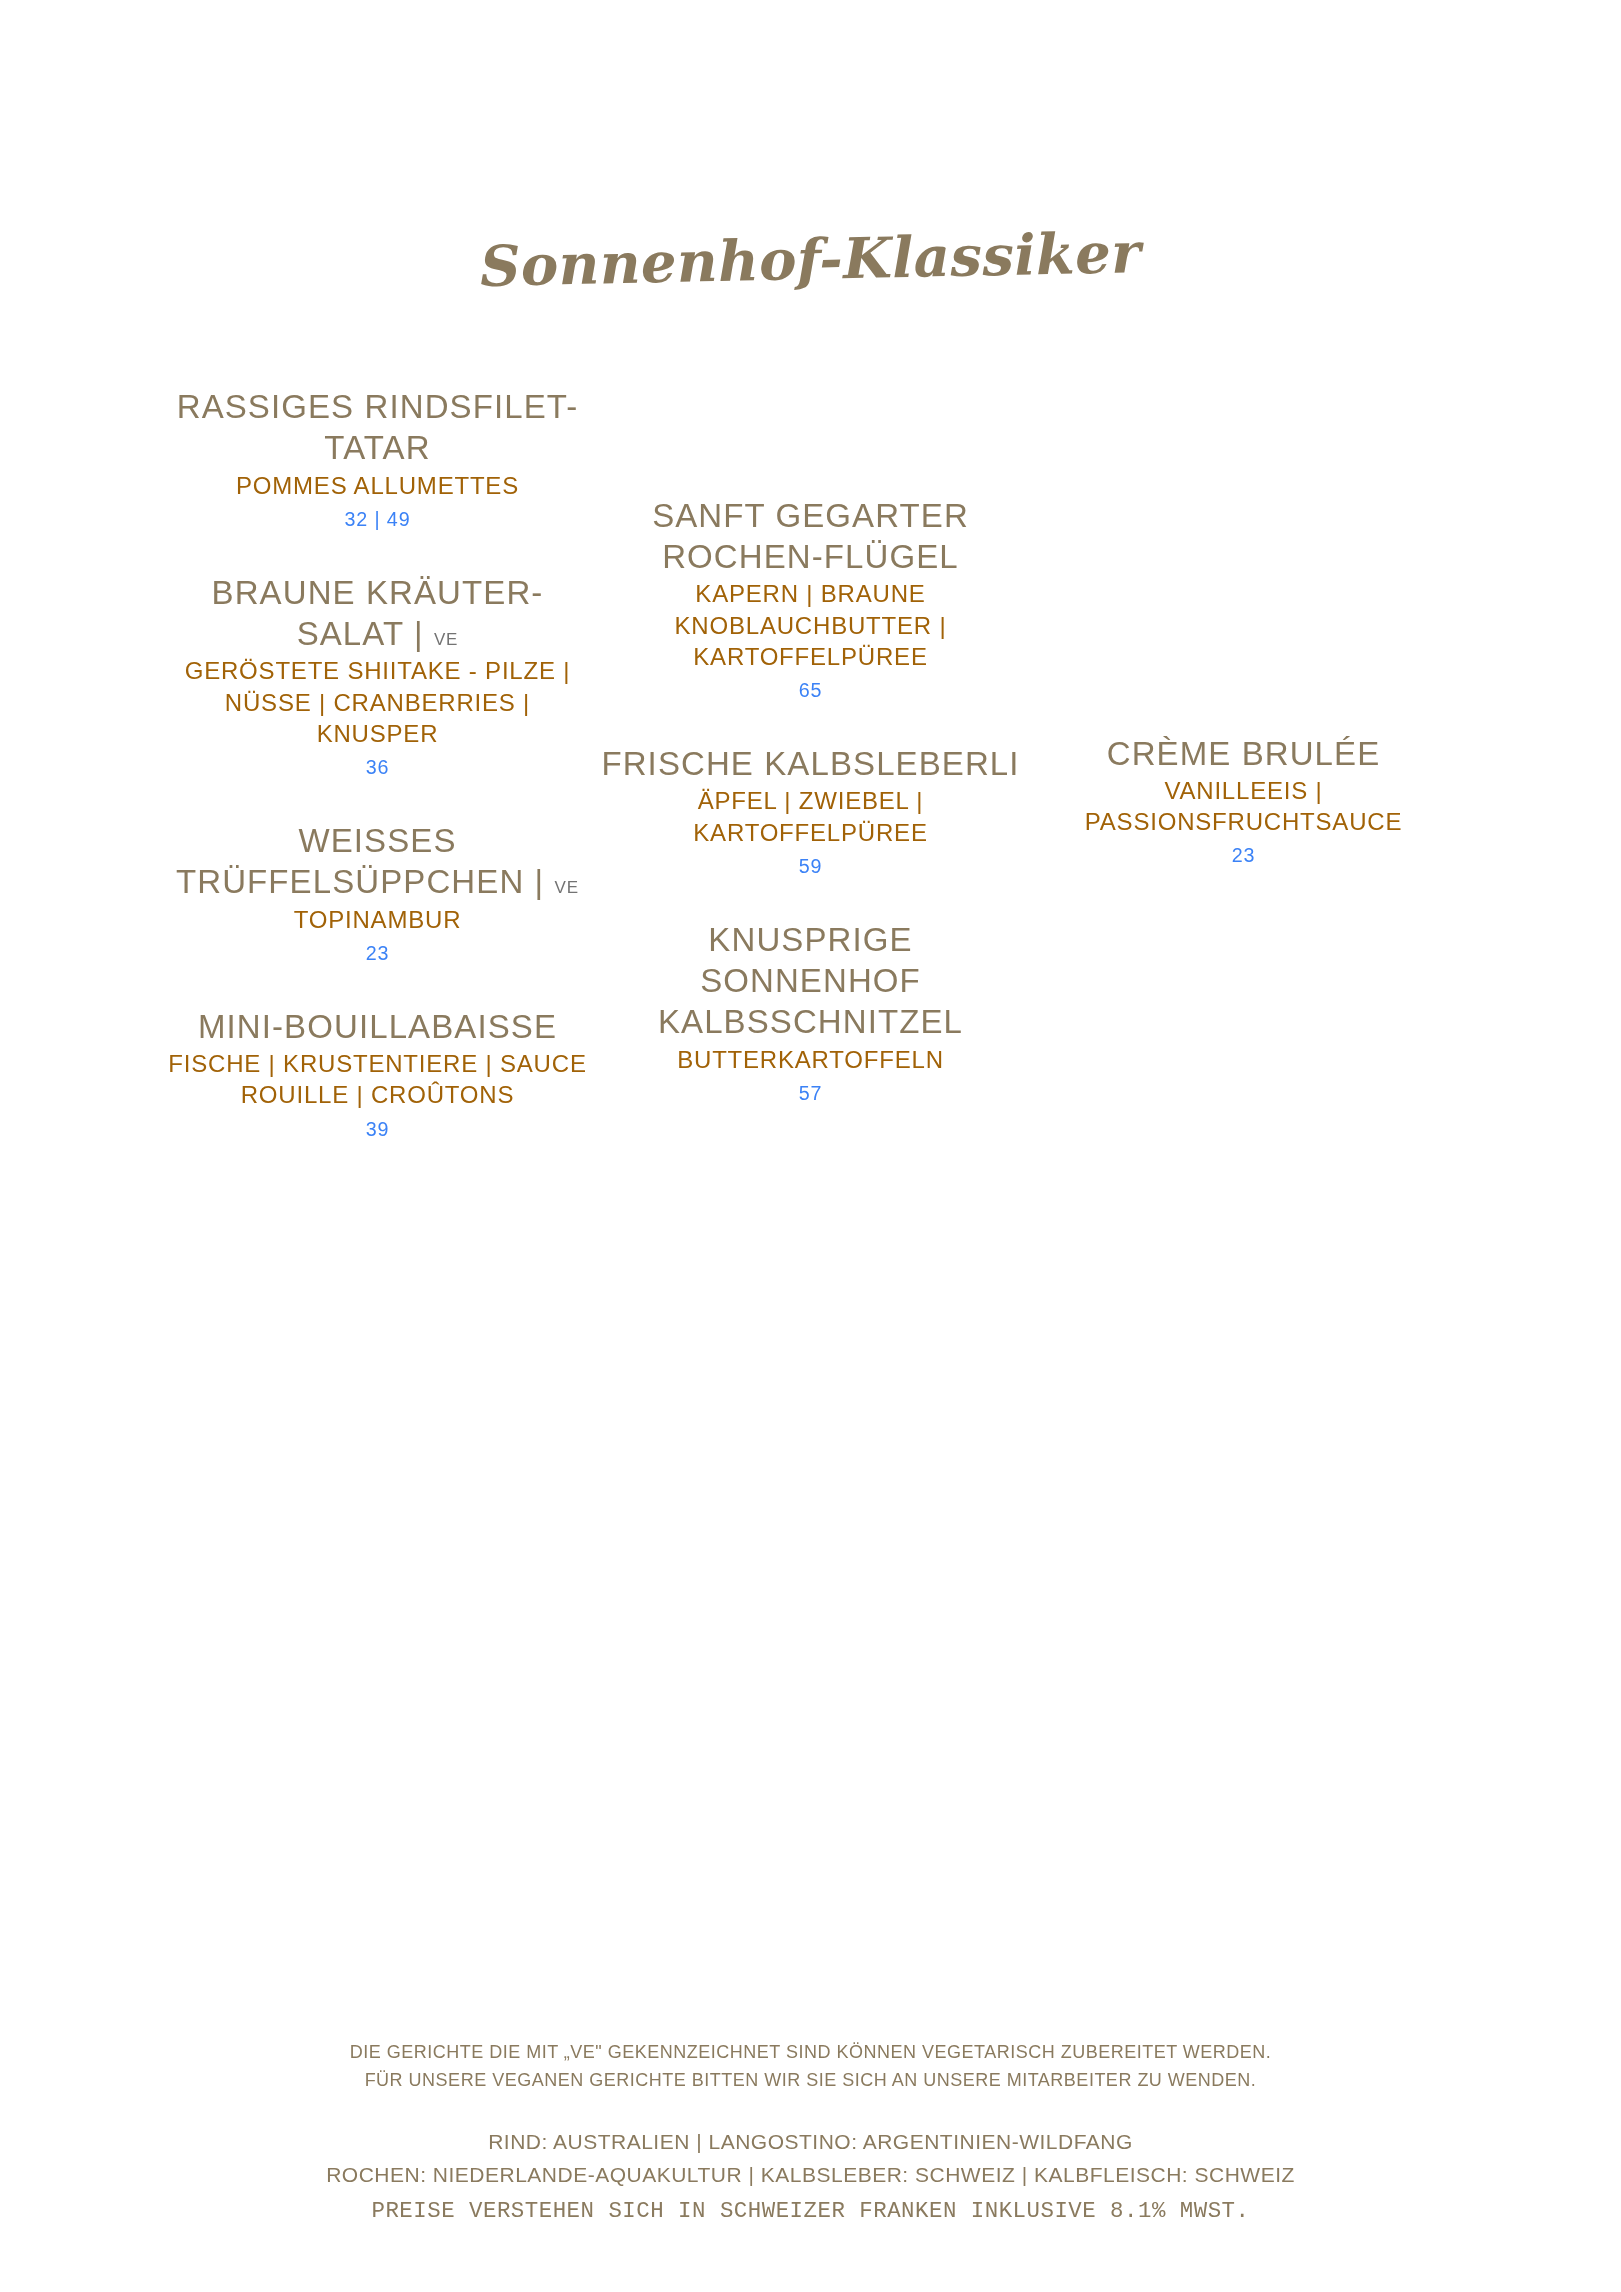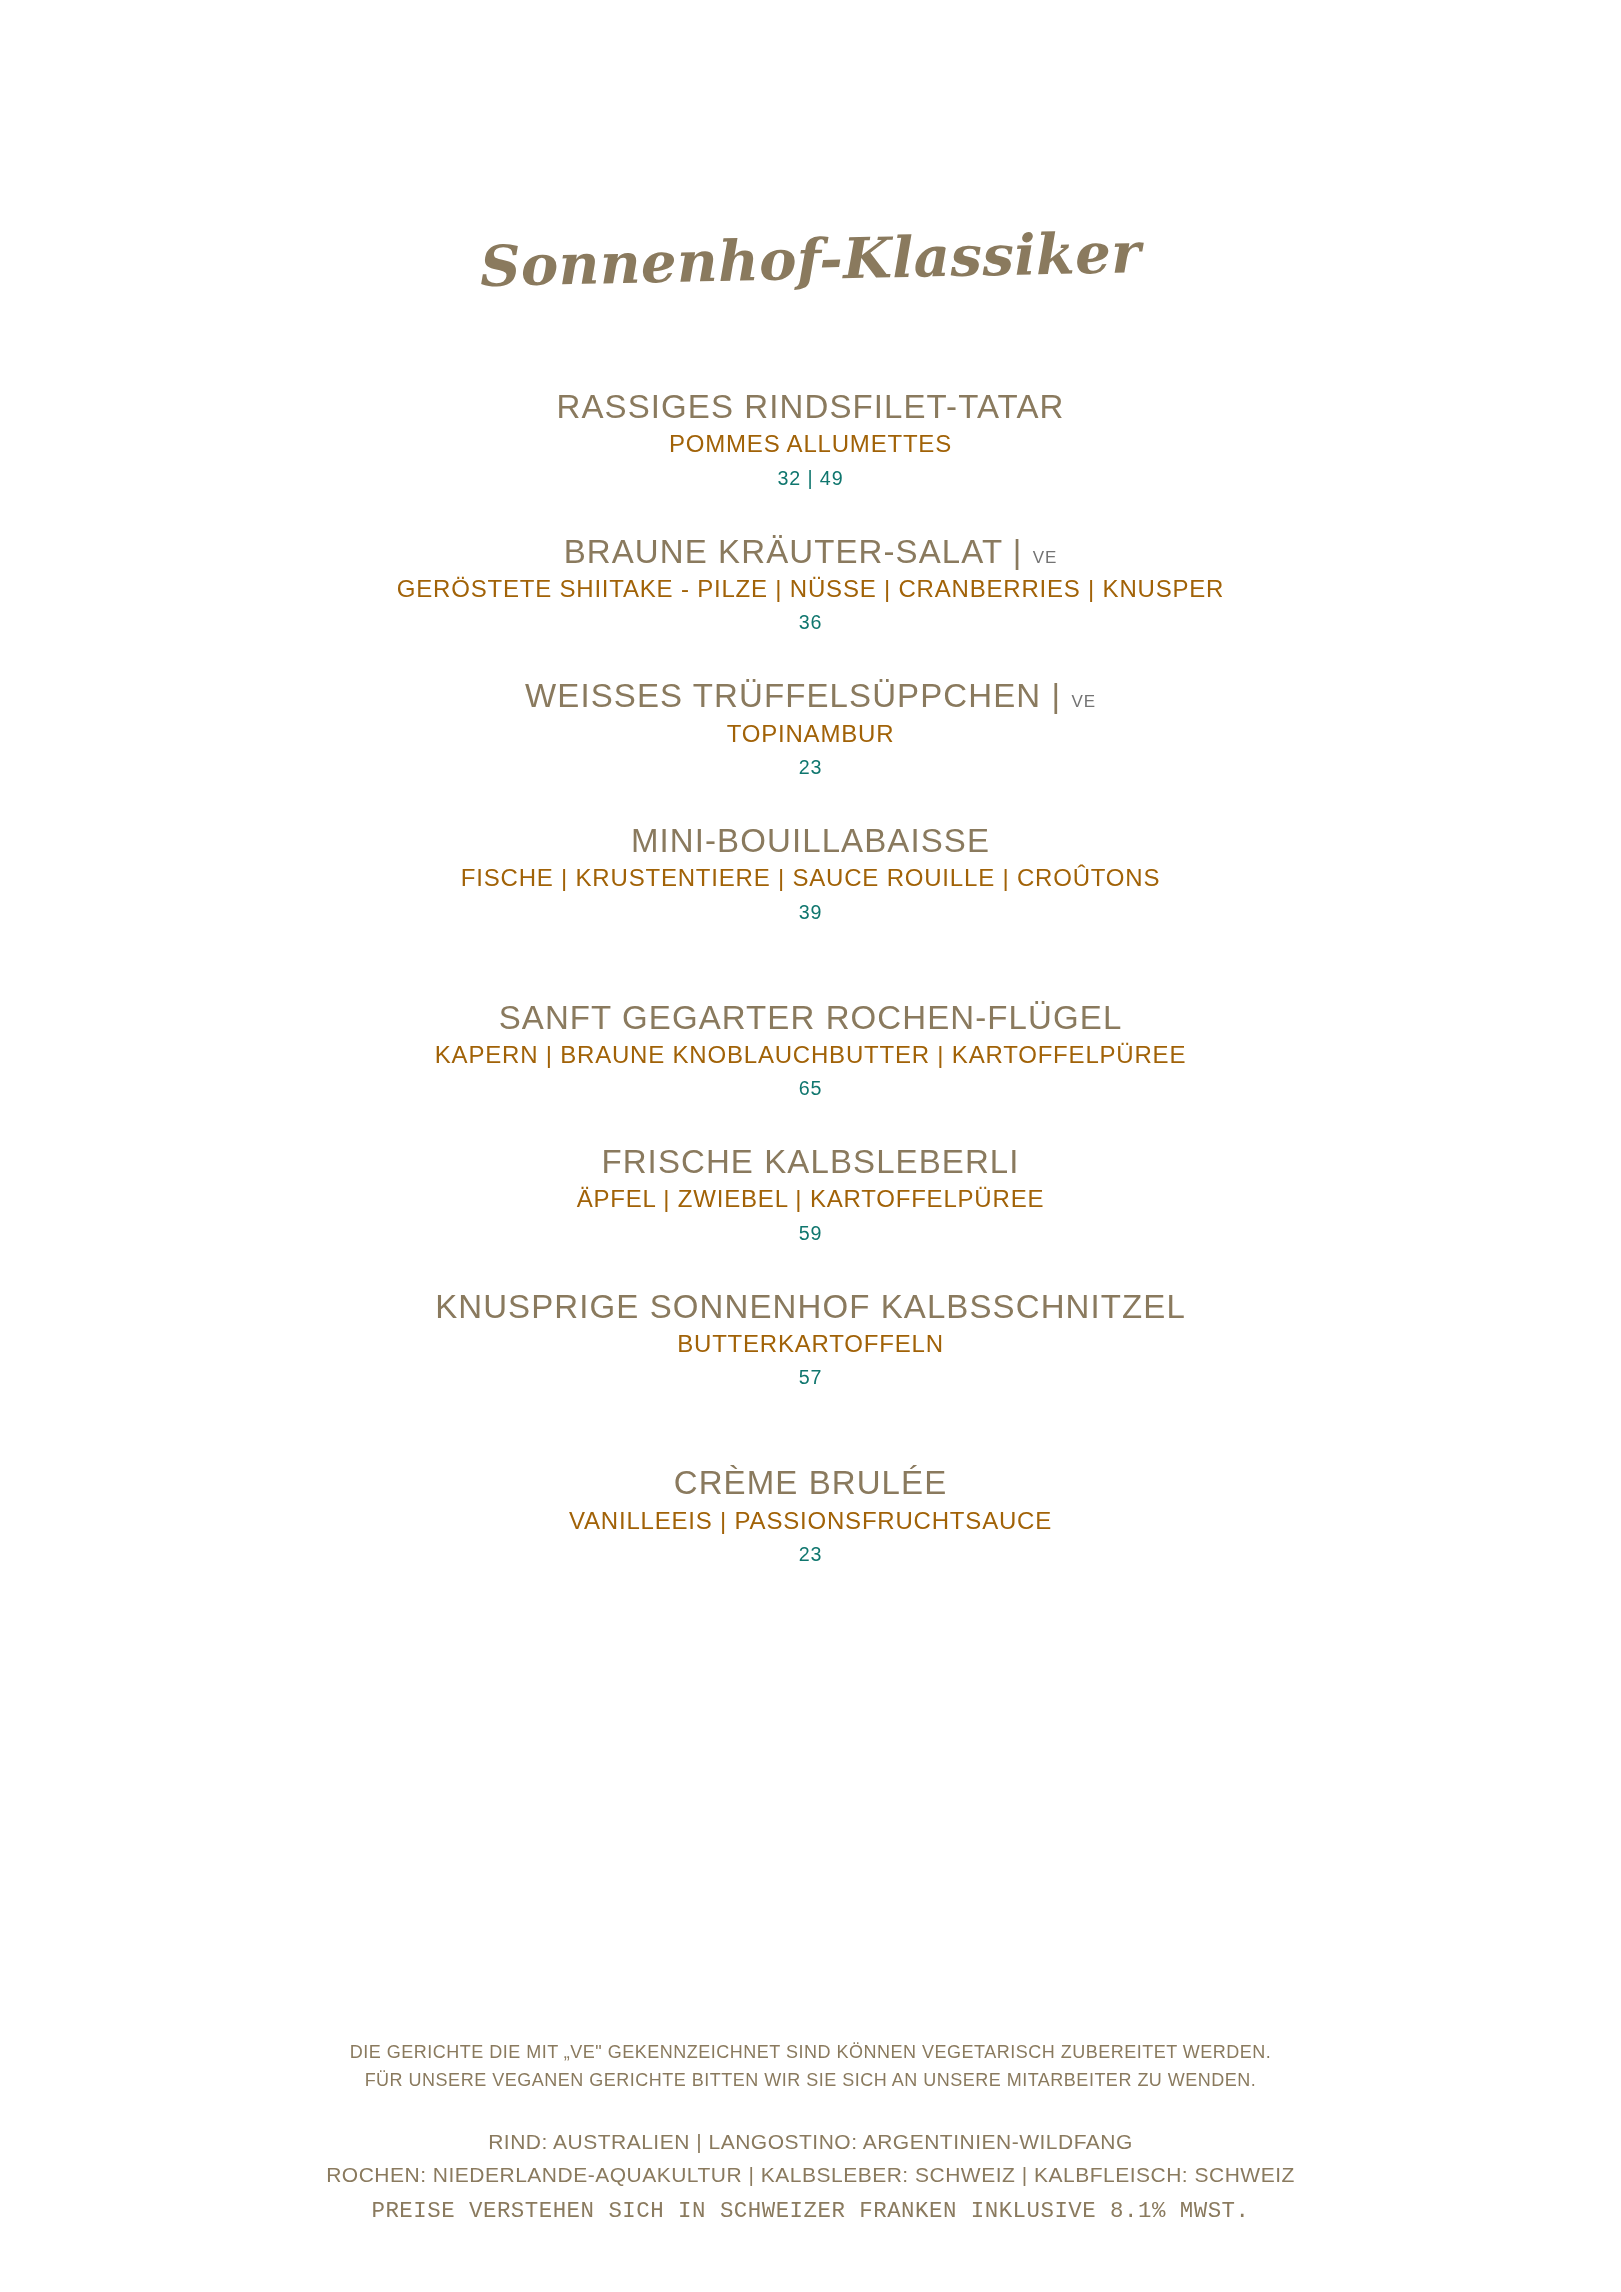--- a/index.html
+++ b/index.html
@@ -37,21 +37,20 @@
     text-align: center;
     line-height: 1;
     transform: rotate(-1.2deg);
   }
 
   
   .sections {
     margin-top: 99px;
     width: 100%;
     display: flex;
-    flex-direction: column;
     align-items: center;
   }
   .section {
     width: 100%;
     display: flex;
     flex-direction: column;
     align-items: center;
   }
   .section + .section {
     margin-top: 73px;
@@ -81,21 +80,21 @@
     font-size: 24px;
     letter-spacing: 0.8px;
     color: #a16207;
     line-height: 1.3;
     text-align: center;
   }
   .dish-price {
     margin-top: 7.2px;
     font-size: 19.7px;
     letter-spacing: 0.9px;
-    color: #0f766e;
+    color: #3b82f6;
   }
 
   
   .footer {
     position: absolute;
     left: 0;
     right: 0;
     bottom: 64px;
     text-align: center;
     color: #8a7a5e;

